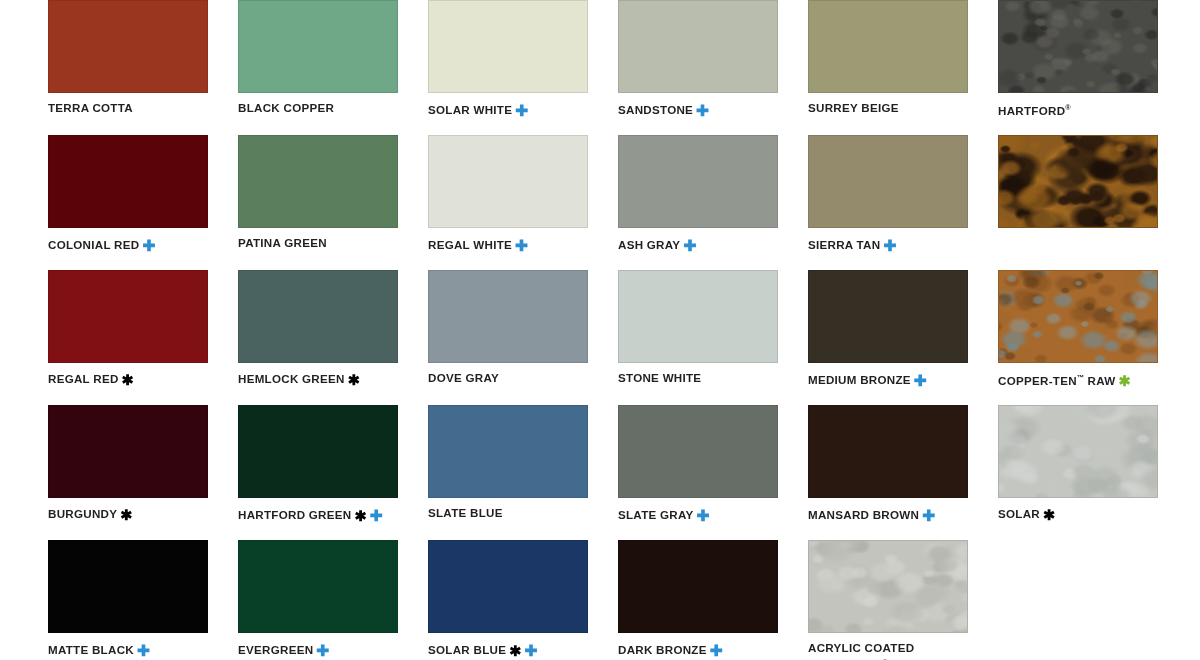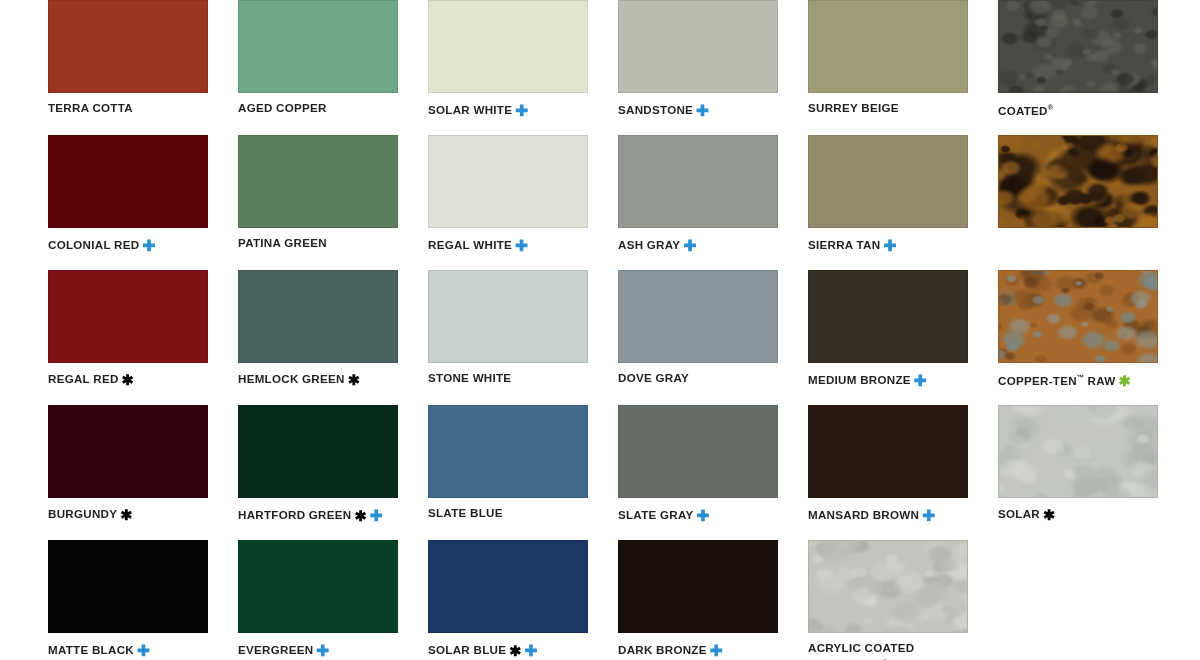--- a/index.html
+++ b/index.html
@@ -94,37 +94,37 @@
 <body>
 
 <div class="palette-grid" id="grid">
     <div class="swatch-row">
       <div class="swatch-cell col-0">
         <div class="swatch-chip" style="background-color: rgb(154, 54, 32);"></div>
         <div class="swatch-label"><span>TERRA COTTA</span></div>
       </div>
       <div class="swatch-cell">
         <div class="swatch-chip" style="background-color: rgb(111, 168, 134);"></div>
-        <div class="swatch-label"><span>AGED COPPER</span></div>
+        <div class="swatch-label"><span>BLACK COPPER</span></div>
       </div>
       <div class="swatch-cell">
         <div class="swatch-chip" style="background-color: rgb(228, 229, 209);"></div>
         <div class="swatch-label"><span>SOLAR WHITE</span><span class="mark mark-plus" style="color: rgb(43, 143, 212);">✚</span></div>
       </div>
       <div class="swatch-cell">
         <div class="swatch-chip" style="background-color: rgb(185, 189, 173);"></div>
         <div class="swatch-label"><span>SANDSTONE</span><span class="mark mark-plus" style="color: rgb(43, 143, 212);">✚</span></div>
       </div>
       <div class="swatch-cell">
         <div class="swatch-chip" style="background-color: rgb(156, 155, 116);"></div>
         <div class="swatch-label"><span>SURREY BEIGE</span></div>
       </div>
       <div class="swatch-cell">
         <div class="swatch-chip" style="background-color: rgb(74, 74, 70); background-image: radial-gradient(11.4% 14.3% at 69.5% 98.5%, rgba(92, 92, 86, 0.75) 0%, rgba(92, 92, 86, 0.75) 38%, transparent 72%), radial-gradient(9.9% 12.4% at 79.9% 85.9%, rgba(42, 42, 40, 0.7) 0%, rgba(42, 42, 40, 0.7) 38%, transparent 72%), radial-gradient(4.4% 5.5% at 49.4% 22.4%, rgba(92, 92, 86, 0.75) 0%, rgba(92, 92, 86, 0.75) 38%, transparent 72%), radial-gradient(8.7% 10.9% at 11% 99%, rgba(42, 42, 40, 0.7) 0%, rgba(42, 42, 40, 0.7) 38%, transparent 72%), radial-gradient(5.8% 7.3% at 26% 23.3%, rgba(92, 92, 86, 0.75) 0%, rgba(92, 92, 86, 0.75) 38%, transparent 72%), radial-gradient(5.2% 6.5% at 36.5% 66.5%, rgba(92, 92, 86, 0.75) 0%, rgba(92, 92, 86, 0.75) 38%, transparent 72%), radial-gradient(8.1% 10.1% at 77.1% 97.5%, rgba(60, 60, 56, 0.6) 0%, rgba(60, 60, 56, 0.6) 38%, transparent 72%), radial-gradient(6.6% 8.3% at 100.5% 12.3%, rgba(42, 42, 40, 0.7) 0%, rgba(42, 42, 40, 0.7) 38%, transparent 72%), radial-gradient(6.1% 7.6% at 99.4% 68%, rgba(108, 106, 98, 0.45) 0%, rgba(108, 106, 98, 0.45) 38%, transparent 72%), radial-gradient(9.2% 11.5% at 6.9% 41.2%, rgba(42, 42, 40, 0.7) 0%, rgba(42, 42, 40, 0.7) 38%, transparent 72%), radial-gradient(9% 11.3% at 19.4% 39.7%, rgba(42, 42, 40, 0.7) 0%, rgba(42, 42, 40, 0.7) 38%, transparent 72%), radial-gradient(10.5% 13.1% at 38.1% 22.6%, rgba(108, 106, 98, 0.45) 0%, rgba(108, 106, 98, 0.45) 38%, transparent 72%), radial-gradient(7.5% 9.4% at 34% 35.5%, rgba(108, 106, 98, 0.45) 0%, rgba(108, 106, 98, 0.45) 38%, transparent 72%), radial-gradient(4.9% 6.1% at 73.7% 77.9%, rgba(92, 92, 86, 0.75) 0%, rgba(92, 92, 86, 0.75) 38%, transparent 72%), radial-gradient(7.1% 8.9% at 96.6% 37%, rgba(42, 42, 40, 0.7) 0%, rgba(42, 42, 40, 0.7) 38%, transparent 72%), radial-gradient(8.1% 10.1% at 37.9% 15.1%, rgba(92, 92, 86, 0.75) 0%, rgba(92, 92, 86, 0.75) 38%, transparent 72%), radial-gradient(4.5% 5.6% at 38.1% 78.2%, rgba(60, 60, 56, 0.6) 0%, rgba(60, 60, 56, 0.6) 38%, transparent 72%), radial-gradient(12.2% 15.3% at 25.7% 5.8%, rgba(92, 92, 86, 0.75) 0%, rgba(92, 92, 86, 0.75) 38%, transparent 72%), radial-gradient(12.5% 15.6% at 74.7% 101.6%, rgba(60, 60, 56, 0.6) 0%, rgba(60, 60, 56, 0.6) 38%, transparent 72%), radial-gradient(13% 16.3% at 56.4% -3%, rgba(108, 106, 98, 0.45) 0%, rgba(108, 106, 98, 0.45) 38%, transparent 72%), radial-gradient(7% 8.8% at 74.7% 14%, rgba(42, 42, 40, 0.7) 0%, rgba(42, 42, 40, 0.7) 38%, transparent 72%), radial-gradient(5.8% 7.3% at 50.6% 25%, rgba(92, 92, 86, 0.75) 0%, rgba(92, 92, 86, 0.75) 38%, transparent 72%), radial-gradient(7.7% 9.6% at 73.2% 96.1%, rgba(108, 106, 98, 0.45) 0%, rgba(108, 106, 98, 0.45) 38%, transparent 72%), radial-gradient(10.3% 12.9% at 38.9% 69.7%, rgba(108, 106, 98, 0.45) 0%, rgba(108, 106, 98, 0.45) 38%, transparent 72%), radial-gradient(9.7% 12.1% at 77.3% 25.5%, rgba(60, 60, 56, 0.6) 0%, rgba(60, 60, 56, 0.6) 38%, transparent 72%), radial-gradient(12.9% 16.1% at 6.1% 84.7%, rgba(60, 60, 56, 0.6) 0%, rgba(60, 60, 56, 0.6) 38%, transparent 72%), radial-gradient(12.3% 15.4% at 50.9% -3.7%, rgba(42, 42, 40, 0.7) 0%, rgba(42, 42, 40, 0.7) 38%, transparent 72%), radial-gradient(12.5% 15.6% at 23.1% 14.6%, rgba(42, 42, 40, 0.7) 0%, rgba(42, 42, 40, 0.7) 38%, transparent 72%), radial-gradient(5.1% 6.4% at 43.5% 67.3%, rgba(108, 106, 98, 0.45) 0%, rgba(108, 106, 98, 0.45) 38%, transparent 72%), radial-gradient(4.1% 5.1% at 28.5% 29.9%, rgba(42, 42, 40, 0.7) 0%, rgba(42, 42, 40, 0.7) 38%, transparent 72%), radial-gradient(4.9% 6.1% at 19.2% 81.6%, rgba(60, 60, 56, 0.6) 0%, rgba(60, 60, 56, 0.6) 38%, transparent 72%), radial-gradient(9.1% 11.4% at 43.9% 99.5%, rgba(108, 106, 98, 0.45) 0%, rgba(108, 106, 98, 0.45) 38%, transparent 72%), radial-gradient(4.8% 6% at 58% 91.4%, rgba(92, 92, 86, 0.75) 0%, rgba(92, 92, 86, 0.75) 38%, transparent 72%), radial-gradient(11.9% 14.9% at 71% 50.2%, rgba(108, 106, 98, 0.45) 0%, rgba(108, 106, 98, 0.45) 38%, transparent 72%), radial-gradient(10.3% 12.9% at 57.2% 13.4%, rgba(92, 92, 86, 0.75) 0%, rgba(92, 92, 86, 0.75) 38%, transparent 72%), radial-gradient(4.8% 6% at 55.5% 55.5%, rgba(92, 92, 86, 0.75) 0%, rgba(92, 92, 86, 0.75) 38%, transparent 72%), radial-gradient(9.1% 11.4% at 64.3% 60.7%, rgba(108, 106, 98, 0.45) 0%, rgba(108, 106, 98, 0.45) 38%, transparent 72%), radial-gradient(7.7% 9.6% at 8.7% 5.6%, rgba(92, 92, 86, 0.75) 0%, rgba(92, 92, 86, 0.75) 38%, transparent 72%), radial-gradient(12% 15% at 22.6% 31.6%, rgba(42, 42, 40, 0.7) 0%, rgba(42, 42, 40, 0.7) 38%, transparent 72%), radial-gradient(9.7% 12.1% at 84% 86.3%, rgba(108, 106, 98, 0.45) 0%, rgba(108, 106, 98, 0.45) 38%, transparent 72%), radial-gradient(9.4% 11.8% at 28.8% 44.9%, rgba(108, 106, 98, 0.45) 0%, rgba(108, 106, 98, 0.45) 38%, transparent 72%), radial-gradient(5.6% 7% at 94.2% 90.7%, rgba(60, 60, 56, 0.6) 0%, rgba(60, 60, 56, 0.6) 38%, transparent 72%), radial-gradient(12.4% 15.5% at 48.9% 54.7%, rgba(60, 60, 56, 0.6) 0%, rgba(60, 60, 56, 0.6) 38%, transparent 72%), radial-gradient(12.6% 15.8% at 28.7% 45.6%, rgba(60, 60, 56, 0.6) 0%, rgba(60, 60, 56, 0.6) 38%, transparent 72%), radial-gradient(4.5% 5.6% at 28.6% 36.5%, rgba(60, 60, 56, 0.6) 0%, rgba(60, 60, 56, 0.6) 38%, transparent 72%), radial-gradient(7.6% 9.5% at 88.5% 94.3%, rgba(42, 42, 40, 0.7) 0%, rgba(42, 42, 40, 0.7) 38%, transparent 72%), radial-gradient(8.6% 10.8% at 58.2% 36.7%, rgba(60, 60, 56, 0.6) 0%, rgba(60, 60, 56, 0.6) 38%, transparent 72%), radial-gradient(5.6% 7% at 101% 72.6%, rgba(92, 92, 86, 0.75) 0%, rgba(92, 92, 86, 0.75) 38%, transparent 72%), radial-gradient(4.9% 6.1% at 31.4% 61.4%, rgba(92, 92, 86, 0.75) 0%, rgba(92, 92, 86, 0.75) 38%, transparent 72%), radial-gradient(5.8% 7.3% at 97% 84.7%, rgba(60, 60, 56, 0.6) 0%, rgba(60, 60, 56, 0.6) 38%, transparent 72%), radial-gradient(5.3% 6.6% at 51.6% 25%, rgba(60, 60, 56, 0.6) 0%, rgba(60, 60, 56, 0.6) 38%, transparent 72%), radial-gradient(7.8% 9.8% at 45.2% 103%, rgba(42, 42, 40, 0.7) 0%, rgba(42, 42, 40, 0.7) 38%, transparent 72%), radial-gradient(6.4% 8% at 58% 62.6%, rgba(92, 92, 86, 0.75) 0%, rgba(92, 92, 86, 0.75) 38%, transparent 72%), radial-gradient(11.9% 14.9% at 37.7% 0.4%, rgba(60, 60, 56, 0.6) 0%, rgba(60, 60, 56, 0.6) 38%, transparent 72%), radial-gradient(12.1% 15.1% at 64.5% 40.6%, rgba(92, 92, 86, 0.75) 0%, rgba(92, 92, 86, 0.75) 38%, transparent 72%), radial-gradient(5.5% 6.9% at 13.4% 83.4%, rgba(108, 106, 98, 0.45) 0%, rgba(108, 106, 98, 0.45) 38%, transparent 72%), radial-gradient(7.4% 9.3% at 89.2% 52.1%, rgba(92, 92, 86, 0.75) 0%, rgba(92, 92, 86, 0.75) 38%, transparent 72%), radial-gradient(7.3% 9.1% at 66.2% 51.5%, rgba(60, 60, 56, 0.6) 0%, rgba(60, 60, 56, 0.6) 38%, transparent 72%), radial-gradient(8.4% 10.5% at 70.1% 74.6%, rgba(60, 60, 56, 0.6) 0%, rgba(60, 60, 56, 0.6) 38%, transparent 72%), radial-gradient(7.6% 9.5% at 32.6% 37.4%, rgba(60, 60, 56, 0.6) 0%, rgba(60, 60, 56, 0.6) 38%, transparent 72%), radial-gradient(4.4% 5.5% at 75% 37.8%, rgba(92, 92, 86, 0.75) 0%, rgba(92, 92, 86, 0.75) 38%, transparent 72%), radial-gradient(6.9% 8.6% at 90.8% 90.4%, rgba(42, 42, 40, 0.7) 0%, rgba(42, 42, 40, 0.7) 38%, transparent 72%), radial-gradient(5.1% 6.4% at 27% 86.9%, rgba(42, 42, 40, 0.7) 0%, rgba(42, 42, 40, 0.7) 38%, transparent 72%), radial-gradient(8.5% 10.6% at 20.6% 5%, rgba(42, 42, 40, 0.7) 0%, rgba(42, 42, 40, 0.7) 38%, transparent 72%), radial-gradient(5.8% 7.3% at 27.4% 30.3%, rgba(92, 92, 86, 0.75) 0%, rgba(92, 92, 86, 0.75) 38%, transparent 72%), radial-gradient(6.7% 8.4% at 25.2% 97.7%, rgba(92, 92, 86, 0.75) 0%, rgba(92, 92, 86, 0.75) 38%, transparent 72%), radial-gradient(11.7% 14.6% at 87.1% 103.5%, rgba(42, 42, 40, 0.7) 0%, rgba(42, 42, 40, 0.7) 38%, transparent 72%), radial-gradient(12.5% 15.6% at 28.6% 77.9%, rgba(92, 92, 86, 0.75) 0%, rgba(92, 92, 86, 0.75) 38%, transparent 72%), radial-gradient(5.3% 6.6% at 87.8% 32.4%, rgba(92, 92, 86, 0.75) 0%, rgba(92, 92, 86, 0.75) 38%, transparent 72%), radial-gradient(4.6% 5.8% at 86.7% -2.4%, rgba(92, 92, 86, 0.75) 0%, rgba(92, 92, 86, 0.75) 38%, transparent 72%), linear-gradient(rgb(74, 74, 70), rgb(74, 74, 70));"></div>
-        <div class="swatch-label"><span>COATED</span><span class="sup">®</span></div>
+        <div class="swatch-label"><span>HARTFORD</span><span class="sup">®</span></div>
       </div>
     </div>
     <div class="swatch-row">
       <div class="swatch-cell col-0">
         <div class="swatch-chip" style="background-color: rgb(90, 4, 9);"></div>
         <div class="swatch-label"><span>COLONIAL RED</span><span class="mark mark-plus" style="color: rgb(43, 143, 212);">✚</span></div>
       </div>
       <div class="swatch-cell">
         <div class="swatch-chip" style="background-color: rgb(91, 127, 92);"></div>
         <div class="swatch-label"><span>PATINA GREEN</span></div>
@@ -148,28 +148,28 @@
     <div class="swatch-row">
       <div class="swatch-cell col-0">
         <div class="swatch-chip" style="background-color: rgb(128, 16, 20);"></div>
         <div class="swatch-label"><span>REGAL RED</span><span class="mark mark-asterisk" style="color: rgb(0, 0, 0);">✱</span></div>
       </div>
       <div class="swatch-cell">
         <div class="swatch-chip" style="background-color: rgb(74, 99, 97);"></div>
         <div class="swatch-label"><span>HEMLOCK GREEN</span><span class="mark mark-asterisk" style="color: rgb(0, 0, 0);">✱</span></div>
       </div>
       <div class="swatch-cell">
+        <div class="swatch-chip" style="background-color: rgb(138, 150, 158);"></div>
+        <div class="swatch-label"><span>DOVE GRAY</span></div>
+      </div>
+      <div class="swatch-cell">
         <div class="swatch-chip" style="background-color: rgb(199, 208, 203);"></div>
         <div class="swatch-label"><span>STONE WHITE</span></div>
       </div>
       <div class="swatch-cell">
-        <div class="swatch-chip" style="background-color: rgb(138, 150, 158);"></div>
-        <div class="swatch-label"><span>DOVE GRAY</span></div>
-      </div>
-      <div class="swatch-cell">
         <div class="swatch-chip" style="background-color: rgb(53, 47, 36);"></div>
         <div class="swatch-label"><span>MEDIUM BRONZE</span><span class="mark mark-plus" style="color: rgb(43, 143, 212);">✚</span></div>
       </div>
       <div class="swatch-cell">
         <div class="swatch-chip" style="background-color: rgb(167, 105, 44); background-image: radial-gradient(5.1% 6.4% at 63.2% 5.3%, rgba(88, 56, 24, 0.55) 0%, rgba(88, 56, 24, 0.55) 38%, transparent 72%), radial-gradient(8.8% 11% at 20.5% 12.3%, rgba(88, 56, 24, 0.55) 0%, rgba(88, 56, 24, 0.55) 38%, transparent 72%), radial-gradient(3.5% 4.4% at 69.1% 52.5%, rgba(138, 84, 34, 0.7) 0%, rgba(138, 84, 34, 0.7) 38%, transparent 72%), radial-gradient(12.8% 16% at 95.6% 10.1%, rgba(122, 136, 134, 0.75) 0%, rgba(122, 136, 134, 0.75) 38%, transparent 72%), radial-gradient(11.5% 14.4% at 85.7% 12%, rgba(160, 104, 44, 0.5) 0%, rgba(160, 104, 44, 0.5) 38%, transparent 72%), radial-gradient(11.8% 14.8% at 15.2% 28.7%, rgba(138, 84, 34, 0.7) 0%, rgba(138, 84, 34, 0.7) 38%, transparent 72%), radial-gradient(8.3% 10.4% at 65.6% 63.4%, rgba(160, 104, 44, 0.5) 0%, rgba(160, 104, 44, 0.5) 38%, transparent 72%), radial-gradient(11.1% 13.9% at 89.6% 29.9%, rgba(140, 152, 150, 0.6) 0%, rgba(140, 152, 150, 0.6) 38%, transparent 72%), radial-gradient(3.2% 4% at 47.8% 40.8%, rgba(160, 104, 44, 0.5) 0%, rgba(160, 104, 44, 0.5) 38%, transparent 72%), radial-gradient(5.1% 6.4% at 24.3% 69.7%, rgba(122, 136, 134, 0.75) 0%, rgba(122, 136, 134, 0.75) 38%, transparent 72%), radial-gradient(7.2% 9% at -0.9% 36%, rgba(160, 104, 44, 0.5) 0%, rgba(160, 104, 44, 0.5) 38%, transparent 72%), radial-gradient(9% 11.3% at 57.8% -4%, rgba(160, 104, 44, 0.5) 0%, rgba(160, 104, 44, 0.5) 38%, transparent 72%), radial-gradient(5.8% 7.3% at 6.9% 93.6%, rgba(88, 56, 24, 0.55) 0%, rgba(88, 56, 24, 0.55) 38%, transparent 72%), radial-gradient(9.6% 12% at 15.6% 91.5%, rgba(160, 104, 44, 0.5) 0%, rgba(160, 104, 44, 0.5) 38%, transparent 72%), radial-gradient(10.3% 12.9% at 40.7% 32.2%, rgba(122, 136, 134, 0.75) 0%, rgba(122, 136, 134, 0.75) 38%, transparent 72%), radial-gradient(3.4% 4.3% at 50.4% 13.4%, rgba(122, 136, 134, 0.75) 0%, rgba(122, 136, 134, 0.75) 38%, transparent 72%), radial-gradient(5.3% 6.6% at 7.9% 8.3%, rgba(140, 152, 150, 0.6) 0%, rgba(140, 152, 150, 0.6) 38%, transparent 72%), radial-gradient(13.5% 16.9% at 103.9% 62%, rgba(160, 104, 44, 0.5) 0%, rgba(160, 104, 44, 0.5) 38%, transparent 72%), radial-gradient(12.7% 15.9% at 9.5% 74.8%, rgba(122, 136, 134, 0.75) 0%, rgba(122, 136, 134, 0.75) 38%, transparent 72%), radial-gradient(14% 17.5% at 94.3% 75.2%, rgba(140, 152, 150, 0.6) 0%, rgba(140, 152, 150, 0.6) 38%, transparent 72%), radial-gradient(4.1% 5.1% at 54.3% 58.3%, rgba(140, 152, 150, 0.6) 0%, rgba(140, 152, 150, 0.6) 38%, transparent 72%), radial-gradient(3.9% 4.9% at 70.1% 42%, rgba(122, 136, 134, 0.75) 0%, rgba(122, 136, 134, 0.75) 38%, transparent 72%), radial-gradient(8.2% 10.3% at 16.6% 37.8%, rgba(138, 84, 34, 0.7) 0%, rgba(138, 84, 34, 0.7) 38%, transparent 72%), radial-gradient(5% 6.3% at 41.2% -3.5%, rgba(160, 104, 44, 0.5) 0%, rgba(160, 104, 44, 0.5) 38%, transparent 72%), radial-gradient(4.5% 5.6% at 41.9% 21.6%, rgba(88, 56, 24, 0.55) 0%, rgba(88, 56, 24, 0.55) 38%, transparent 72%), radial-gradient(9% 11.3% at 60% 7.4%, rgba(138, 84, 34, 0.7) 0%, rgba(138, 84, 34, 0.7) 38%, transparent 72%), radial-gradient(9.9% 12.4% at 83.3% 32.3%, rgba(138, 84, 34, 0.7) 0%, rgba(138, 84, 34, 0.7) 38%, transparent 72%), radial-gradient(9.8% 12.3% at 97.4% 13.3%, rgba(122, 136, 134, 0.75) 0%, rgba(122, 136, 134, 0.75) 38%, transparent 72%), radial-gradient(9% 11.3% at 3.3% 31.5%, rgba(88, 56, 24, 0.55) 0%, rgba(88, 56, 24, 0.55) 38%, transparent 72%), radial-gradient(9% 11.3% at 3.7% 23.9%, rgba(160, 104, 44, 0.5) 0%, rgba(160, 104, 44, 0.5) 38%, transparent 72%), radial-gradient(7.3% 9.1% at 84.1% 28.5%, rgba(138, 84, 34, 0.7) 0%, rgba(138, 84, 34, 0.7) 38%, transparent 72%), radial-gradient(6.9% 8.6% at 8.5% 83.5%, rgba(122, 136, 134, 0.75) 0%, rgba(122, 136, 134, 0.75) 38%, transparent 72%), radial-gradient(5.8% 7.3% at 93.6% -0.4%, rgba(140, 152, 150, 0.6) 0%, rgba(140, 152, 150, 0.6) 38%, transparent 72%), radial-gradient(12% 15% at 65.5% 48.8%, rgba(88, 56, 24, 0.55) 0%, rgba(88, 56, 24, 0.55) 38%, transparent 72%), radial-gradient(6.3% 7.9% at 24.8% 31.9%, rgba(122, 136, 134, 0.75) 0%, rgba(122, 136, 134, 0.75) 38%, transparent 72%), radial-gradient(13.9% 17.4% at 24.9% 13.6%, rgba(138, 84, 34, 0.7) 0%, rgba(138, 84, 34, 0.7) 38%, transparent 72%), radial-gradient(11.9% 14.9% at 42.5% 13.8%, rgba(138, 84, 34, 0.7) 0%, rgba(138, 84, 34, 0.7) 38%, transparent 72%), radial-gradient(6.4% 8% at 26.3% 96.8%, rgba(138, 84, 34, 0.7) 0%, rgba(138, 84, 34, 0.7) 38%, transparent 72%), radial-gradient(8.4% 10.5% at 81.7% 50.9%, rgba(122, 136, 134, 0.75) 0%, rgba(122, 136, 134, 0.75) 38%, transparent 72%), radial-gradient(11.1% 13.9% at 1% 51.9%, rgba(160, 104, 44, 0.5) 0%, rgba(160, 104, 44, 0.5) 38%, transparent 72%), radial-gradient(6.1% 7.6% at 57% 39.2%, rgba(88, 56, 24, 0.55) 0%, rgba(88, 56, 24, 0.55) 38%, transparent 72%), radial-gradient(7% 8.8% at 0.6% 91.5%, rgba(140, 152, 150, 0.6) 0%, rgba(140, 152, 150, 0.6) 38%, transparent 72%), radial-gradient(4% 5% at 9.6% 82.9%, rgba(122, 136, 134, 0.75) 0%, rgba(122, 136, 134, 0.75) 38%, transparent 72%), radial-gradient(6.3% 7.9% at 103.6% 64%, rgba(140, 152, 150, 0.6) 0%, rgba(140, 152, 150, 0.6) 38%, transparent 72%), radial-gradient(4.1% 5.1% at 22% 59.6%, rgba(138, 84, 34, 0.7) 0%, rgba(138, 84, 34, 0.7) 38%, transparent 72%), radial-gradient(11.4% 14.3% at 13% 60.4%, rgba(140, 152, 150, 0.6) 0%, rgba(140, 152, 150, 0.6) 38%, transparent 72%), radial-gradient(8.8% 11% at 38.4% -2.5%, rgba(160, 104, 44, 0.5) 0%, rgba(160, 104, 44, 0.5) 38%, transparent 72%), radial-gradient(12.2% 15.3% at 84.4% -0.9%, rgba(160, 104, 44, 0.5) 0%, rgba(160, 104, 44, 0.5) 38%, transparent 72%), radial-gradient(9% 11.3% at 36.7% 32.8%, rgba(160, 104, 44, 0.5) 0%, rgba(160, 104, 44, 0.5) 38%, transparent 72%), radial-gradient(14% 17.5% at 95% 100.2%, rgba(140, 152, 150, 0.6) 0%, rgba(140, 152, 150, 0.6) 38%, transparent 72%), radial-gradient(11.4% 14.3% at 55.4% 37.9%, rgba(138, 84, 34, 0.7) 0%, rgba(138, 84, 34, 0.7) 38%, transparent 72%), radial-gradient(10.6% 13.3% at 80.6% 68.3%, rgba(140, 152, 150, 0.6) 0%, rgba(140, 152, 150, 0.6) 38%, transparent 72%), radial-gradient(12.9% 16.1% at 59.9% 75.9%, rgba(122, 136, 134, 0.75) 0%, rgba(122, 136, 134, 0.75) 38%, transparent 72%), radial-gradient(12.1% 15.1% at 52.3% 46.7%, rgba(138, 84, 34, 0.7) 0%, rgba(138, 84, 34, 0.7) 38%, transparent 72%), radial-gradient(9% 11.3% at 83.9% 59.3%, rgba(88, 56, 24, 0.55) 0%, rgba(88, 56, 24, 0.55) 38%, transparent 72%), radial-gradient(8.2% 10.3% at 8.3% 10.9%, rgba(138, 84, 34, 0.7) 0%, rgba(138, 84, 34, 0.7) 38%, transparent 72%), radial-gradient(13.5% 16.9% at 21.2% 2.1%, rgba(88, 56, 24, 0.55) 0%, rgba(88, 56, 24, 0.55) 38%, transparent 72%), radial-gradient(8.5% 10.6% at 71.3% 82.2%, rgba(122, 136, 134, 0.75) 0%, rgba(122, 136, 134, 0.75) 38%, transparent 72%), radial-gradient(5.9% 7.4% at 1.9% 89.4%, rgba(88, 56, 24, 0.55) 0%, rgba(88, 56, 24, 0.55) 38%, transparent 72%), radial-gradient(4.8% 6% at 65.7% 1.4%, rgba(160, 104, 44, 0.5) 0%, rgba(160, 104, 44, 0.5) 38%, transparent 72%), radial-gradient(4.7% 5.9% at 15.7% -3.7%, rgba(160, 104, 44, 0.5) 0%, rgba(160, 104, 44, 0.5) 38%, transparent 72%), radial-gradient(8.5% 10.6% at -3.4% 60.4%, rgba(88, 56, 24, 0.55) 0%, rgba(88, 56, 24, 0.55) 38%, transparent 72%), radial-gradient(8.4% 10.5% at 50.8% 13.6%, rgba(88, 56, 24, 0.55) 0%, rgba(88, 56, 24, 0.55) 38%, transparent 72%), radial-gradient(11.4% 14.3% at 5% 29.6%, rgba(122, 136, 134, 0.75) 0%, rgba(122, 136, 134, 0.75) 38%, transparent 72%), radial-gradient(8.8% 11% at 91.1% 67.3%, rgba(88, 56, 24, 0.55) 0%, rgba(88, 56, 24, 0.55) 38%, transparent 72%), radial-gradient(6.8% 8.5% at 89.7% 36.8%, rgba(140, 152, 150, 0.6) 0%, rgba(140, 152, 150, 0.6) 38%, transparent 72%), radial-gradient(6.1% 7.6% at 57.9% 32.8%, rgba(138, 84, 34, 0.7) 0%, rgba(138, 84, 34, 0.7) 38%, transparent 72%), radial-gradient(10.5% 13.1% at 43.4% 67.6%, rgba(140, 152, 150, 0.6) 0%, rgba(140, 152, 150, 0.6) 38%, transparent 72%), radial-gradient(12.9% 16.1% at 100.7% 12.9%, rgba(122, 136, 134, 0.75) 0%, rgba(122, 136, 134, 0.75) 38%, transparent 72%), radial-gradient(13.8% 17.3% at 96.2% 63.8%, rgba(88, 56, 24, 0.55) 0%, rgba(88, 56, 24, 0.55) 38%, transparent 72%), radial-gradient(8.6% 10.8% at 81.9% 85.5%, rgba(138, 84, 34, 0.7) 0%, rgba(138, 84, 34, 0.7) 38%, transparent 72%), radial-gradient(4.1% 5.1% at 78.9% 71%, rgba(138, 84, 34, 0.7) 0%, rgba(138, 84, 34, 0.7) 38%, transparent 72%), radial-gradient(8.6% 10.8% at 68.1% 21.4%, rgba(138, 84, 34, 0.7) 0%, rgba(138, 84, 34, 0.7) 38%, transparent 72%), radial-gradient(11.1% 13.9% at 21.7% 31.8%, rgba(88, 56, 24, 0.55) 0%, rgba(88, 56, 24, 0.55) 38%, transparent 72%), radial-gradient(7% 8.8% at 71.2% 58.4%, rgba(138, 84, 34, 0.7) 0%, rgba(138, 84, 34, 0.7) 38%, transparent 72%), radial-gradient(11.9% 14.9% at 25.8% -2.6%, rgba(122, 136, 134, 0.75) 0%, rgba(122, 136, 134, 0.75) 38%, transparent 72%), radial-gradient(6.7% 8.4% at 10.2% 32.9%, rgba(160, 104, 44, 0.5) 0%, rgba(160, 104, 44, 0.5) 38%, transparent 72%), radial-gradient(7% 8.8% at -0.2% 92.5%, rgba(88, 56, 24, 0.55) 0%, rgba(88, 56, 24, 0.55) 38%, transparent 72%), radial-gradient(6% 7.5% at 63.9% 96.9%, rgba(122, 136, 134, 0.75) 0%, rgba(122, 136, 134, 0.75) 38%, transparent 72%), radial-gradient(7.6% 9.5% at 34.5% 52.3%, rgba(140, 152, 150, 0.6) 0%, rgba(140, 152, 150, 0.6) 38%, transparent 72%), linear-gradient(rgb(167, 105, 44), rgb(167, 105, 44));"></div>
         <div class="swatch-label"><span>COPPER-TEN</span><span class="sup">™</span><span> RAW</span><span class="mark mark-asterisk-green" style="color: rgb(122, 184, 48);">✱</span></div>
       </div>
     </div>
     <div class="swatch-row">
       <div class="swatch-cell col-0">

